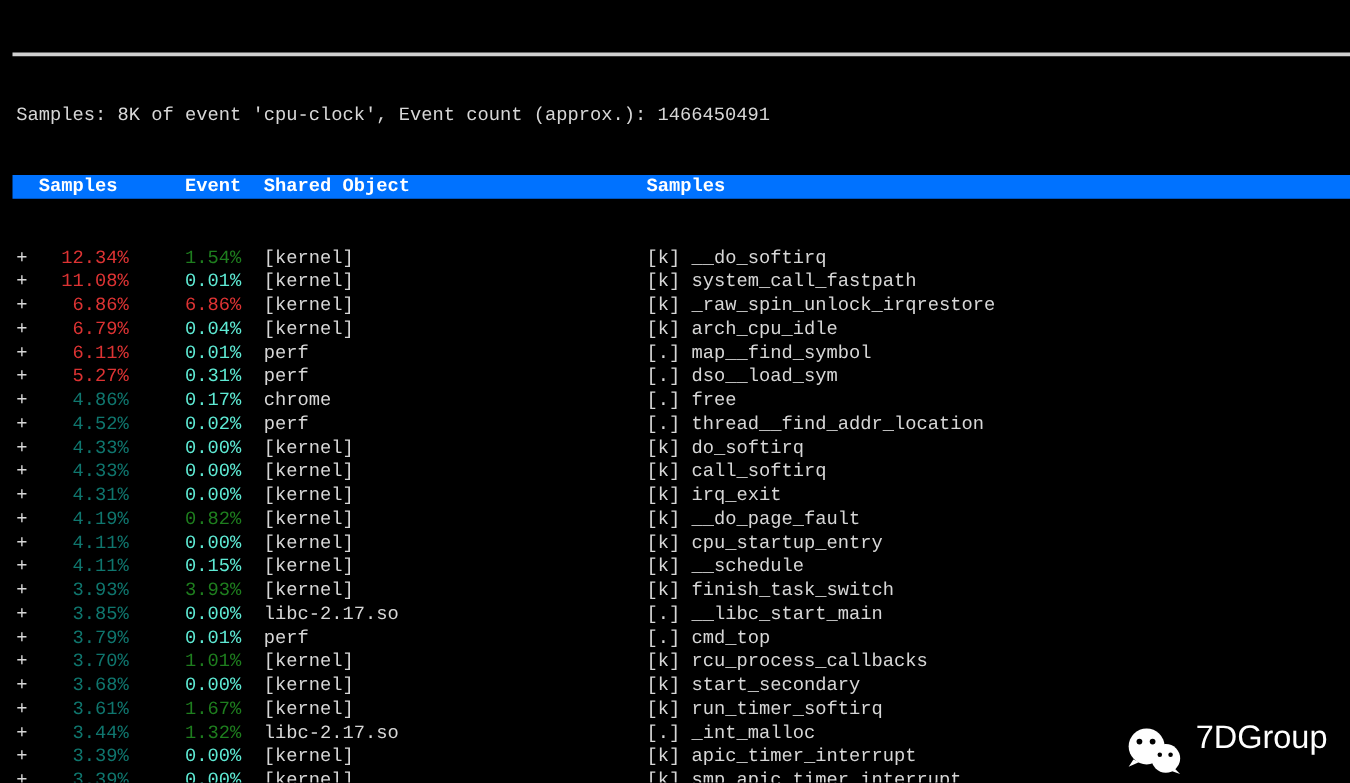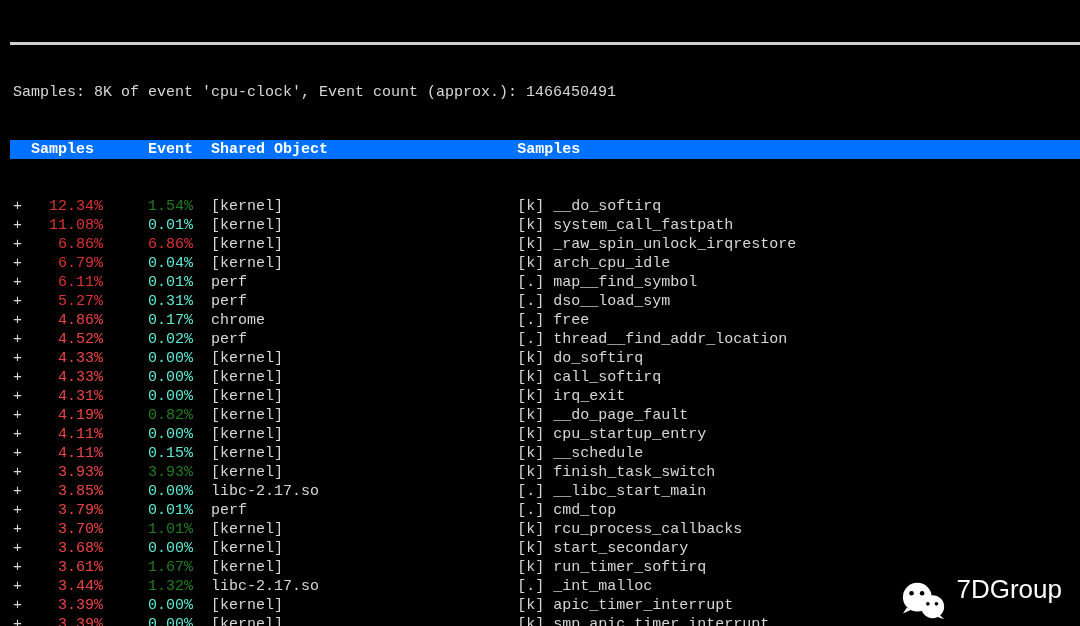--- a/index.html
+++ b/index.html
@@ -37,21 +37,21 @@
     font-weight:bold;
     padding-left:3px;
     width:100%;
   }
   .row{
     padding-left:3px;
     height:19px;
   }
   .plus{color:#d7d7d7;}
   .children-red{color:#d33;}
-  .children-green{color:#ef4444;font-family:Liberation Mono, monospace;}
+  .children-green{color:#0f766e;font-family:Liberation Mono, monospace;}
   .self-red{color:#d33;}
   .self-green{color:#1e7e1e;}
   .self-gray{color:#5eead4;}
   .obj,.tag,.sym{color:#d7d7d7;}
   
   .wm{
     position:absolute;
     right:18px;bottom:6px;
     display:flex;align-items:flex-start;
     color:#fefefe;

